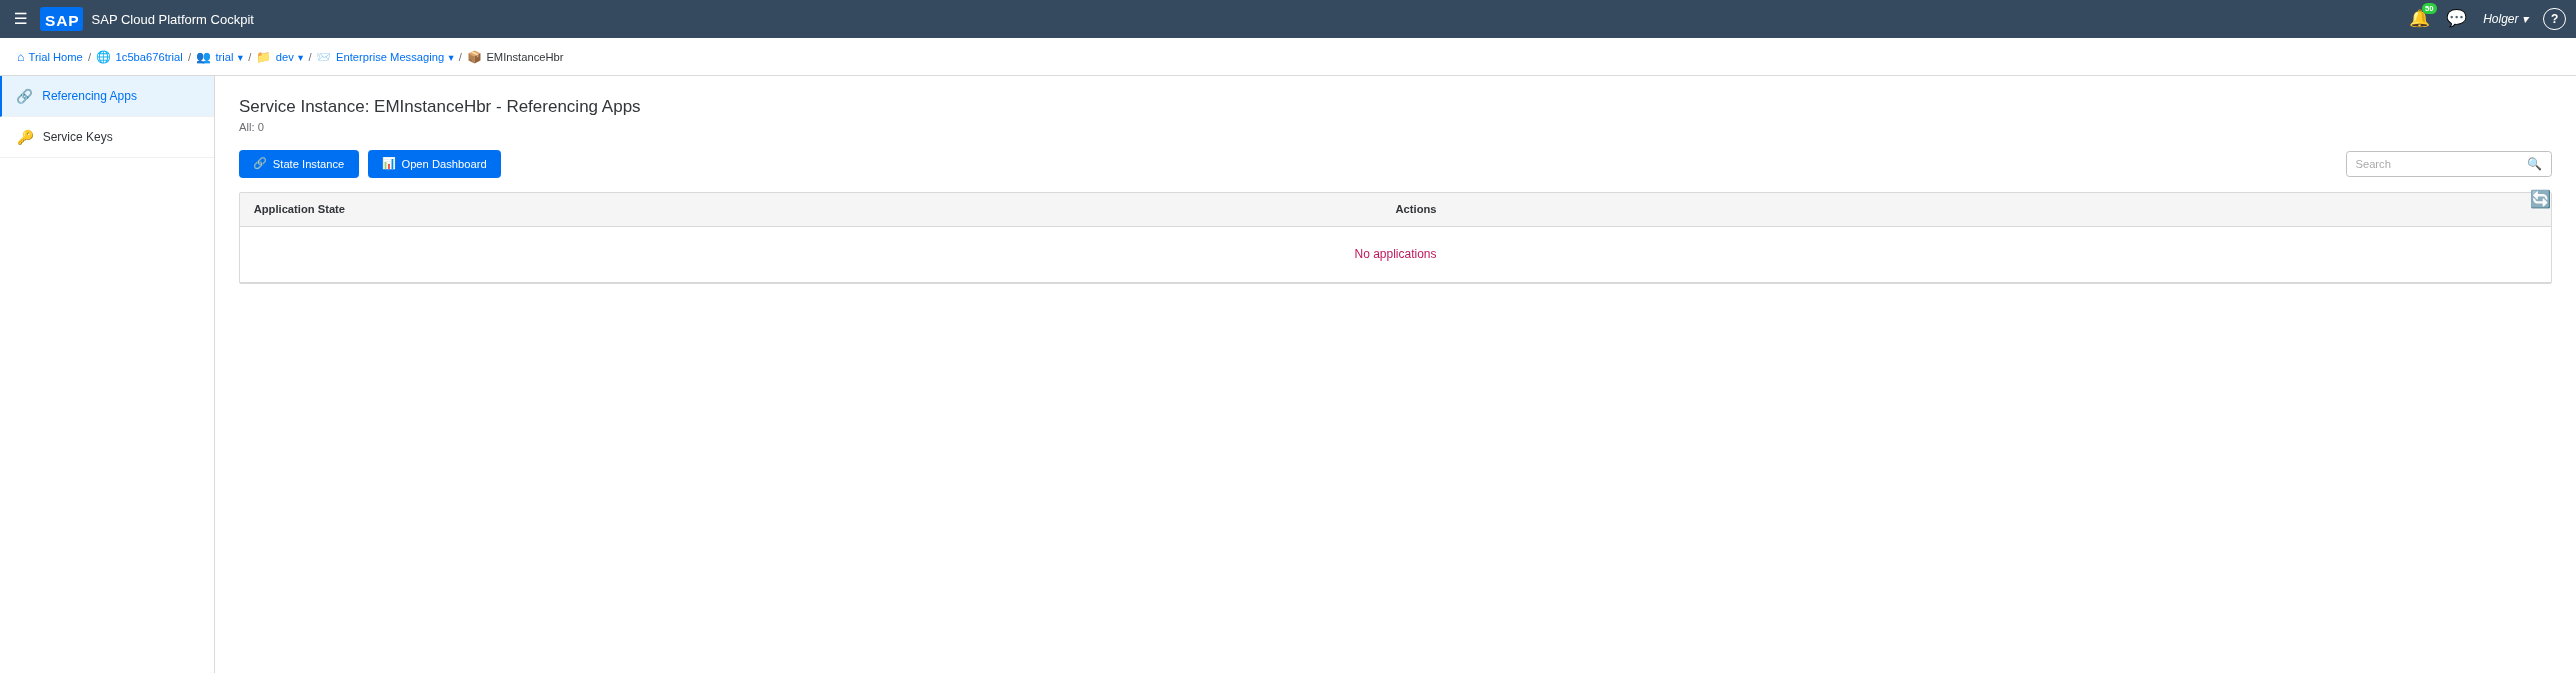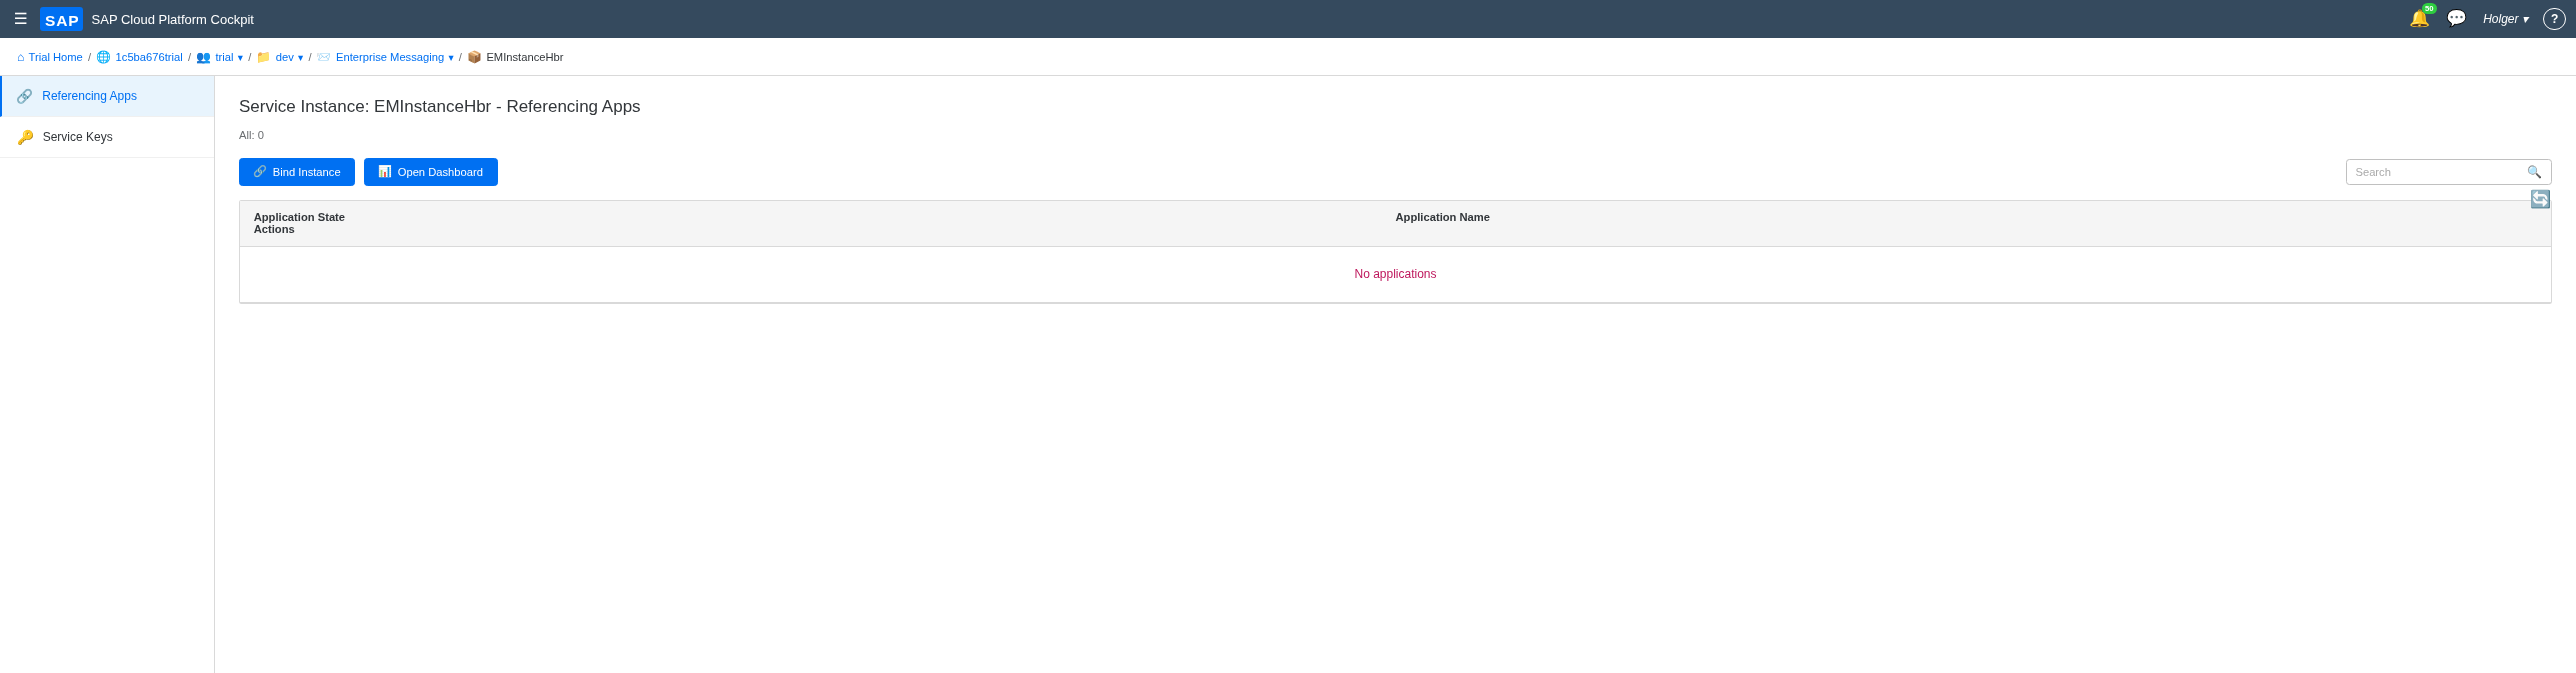--- a/index.html
+++ b/index.html
@@ -170,21 +170,21 @@
     .content {
       flex: 1;
       padding: 20.6px 24px;
       background: #fff;
       overflow-y: auto;
     }
     .page-title {
       font-size: 17px;
       font-weight: 400;
       color: #32363a;
-      margin-bottom: 12px;
+      margin-bottom: 4px;
     }
     .page-subtitle {
       font-size: 11.2px;
       color: #6a6d70;
       margin-bottom: 17px;
     }
 
     
     .toolbar {
       display: flex;
@@ -365,37 +365,36 @@
   </aside>
 
   <main class="content content-wrapper">
     <h1 class="page-title">Service Instance: EMInstanceHbr - Referencing Apps</h1>
     <div class="page-subtitle">All: 0</div>
 
     <div class="toolbar">
       <div class="toolbar-left">
         <button class="btn-primary">
           <span>🔗</span>
-          <span>Bind Instance</span>
+          <span>State Instance</span>
         </button>
         <button class="btn-secondary">
           <span>📊</span>
           <span>Open Dashboard</span>
         </button>
       </div>
       <div class="search-box">
         <input class="search-input" type="text" placeholder="Search" style="">
         <span class="search-icon">🔍</span>
       </div>
     </div>
 
     <div class="table-container">
       <div class="table-header">
         <div class="table-header-cell">Application State</div>
-        <div class="table-header-cell">Application Name</div>
         <div class="table-header-cell">Actions</div>
       </div>
       <div class="table-empty">No applications</div>
     </div>
 
     <div class="content-header-actions">
       <button class="refresh-btn">
         <span>🔄</span>
       </button>
     </div>

